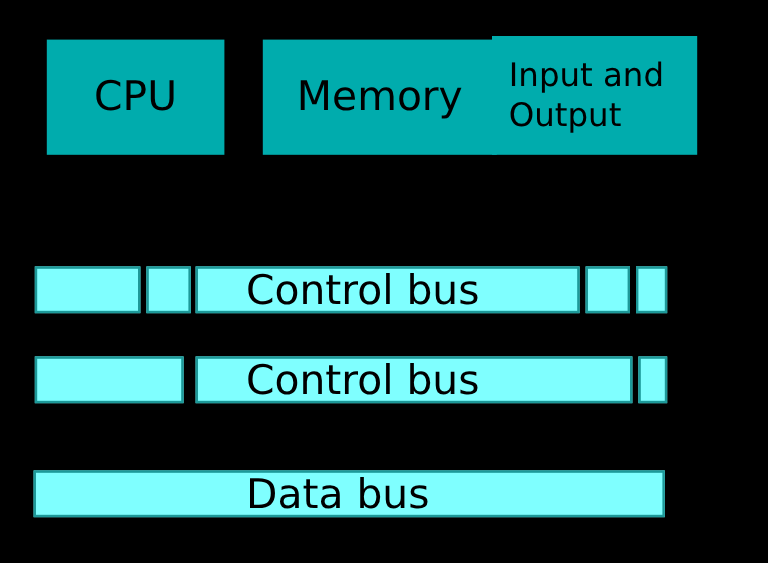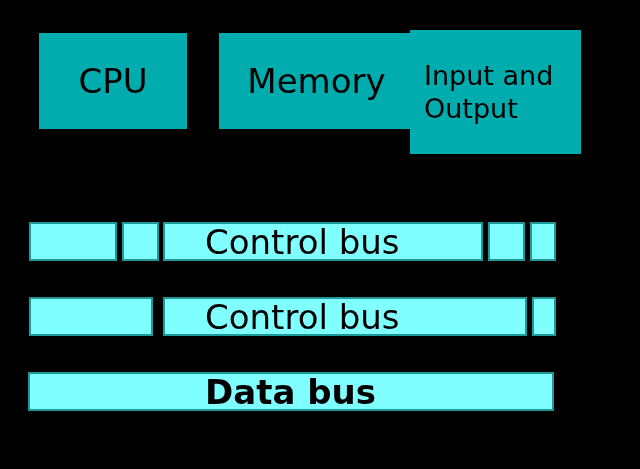--- a/index.html
+++ b/index.html
@@ -24,38 +24,38 @@
     background: #00ACAD;
     display: flex;
     align-items: center;
     justify-content: center;
     font-size: 34px;
     color: #000000;
   }
   .box-cpu    { left: 39px;  top: 33px; width: 148px; height: 96px; }
   .box-memory { left: 219px; top: 33px; width: 195px; height: 96px; }
   .box-io {
-    left: 410px; top: 30px; width: 171px; height: 124px;
+    left: 410px; top: 30px; width: 171px; height: 99px;
     font-size: 27px;
     line-height: 33px;
     justify-content: flex-start;
     padding-left: 14px;
     box-sizing: border-box;
   }
 
   
   .bus-row {
     position: absolute;
     left: 0;
     width: 640px;
     height: 39px;
   }
   .bus-control { top: 222px; }
   .bus-address { top: 297px; }
-  .bus-data    { top: 372px; font-weight: bold; }
+  .bus-data    { top: 392px; }
 
   .bus-seg {
     position: absolute;
     top: 0;
     height: 39px;
     background: #7FFFFF;
     border: 2px solid #1D9999;
     box-sizing: border-box;
   }
 

